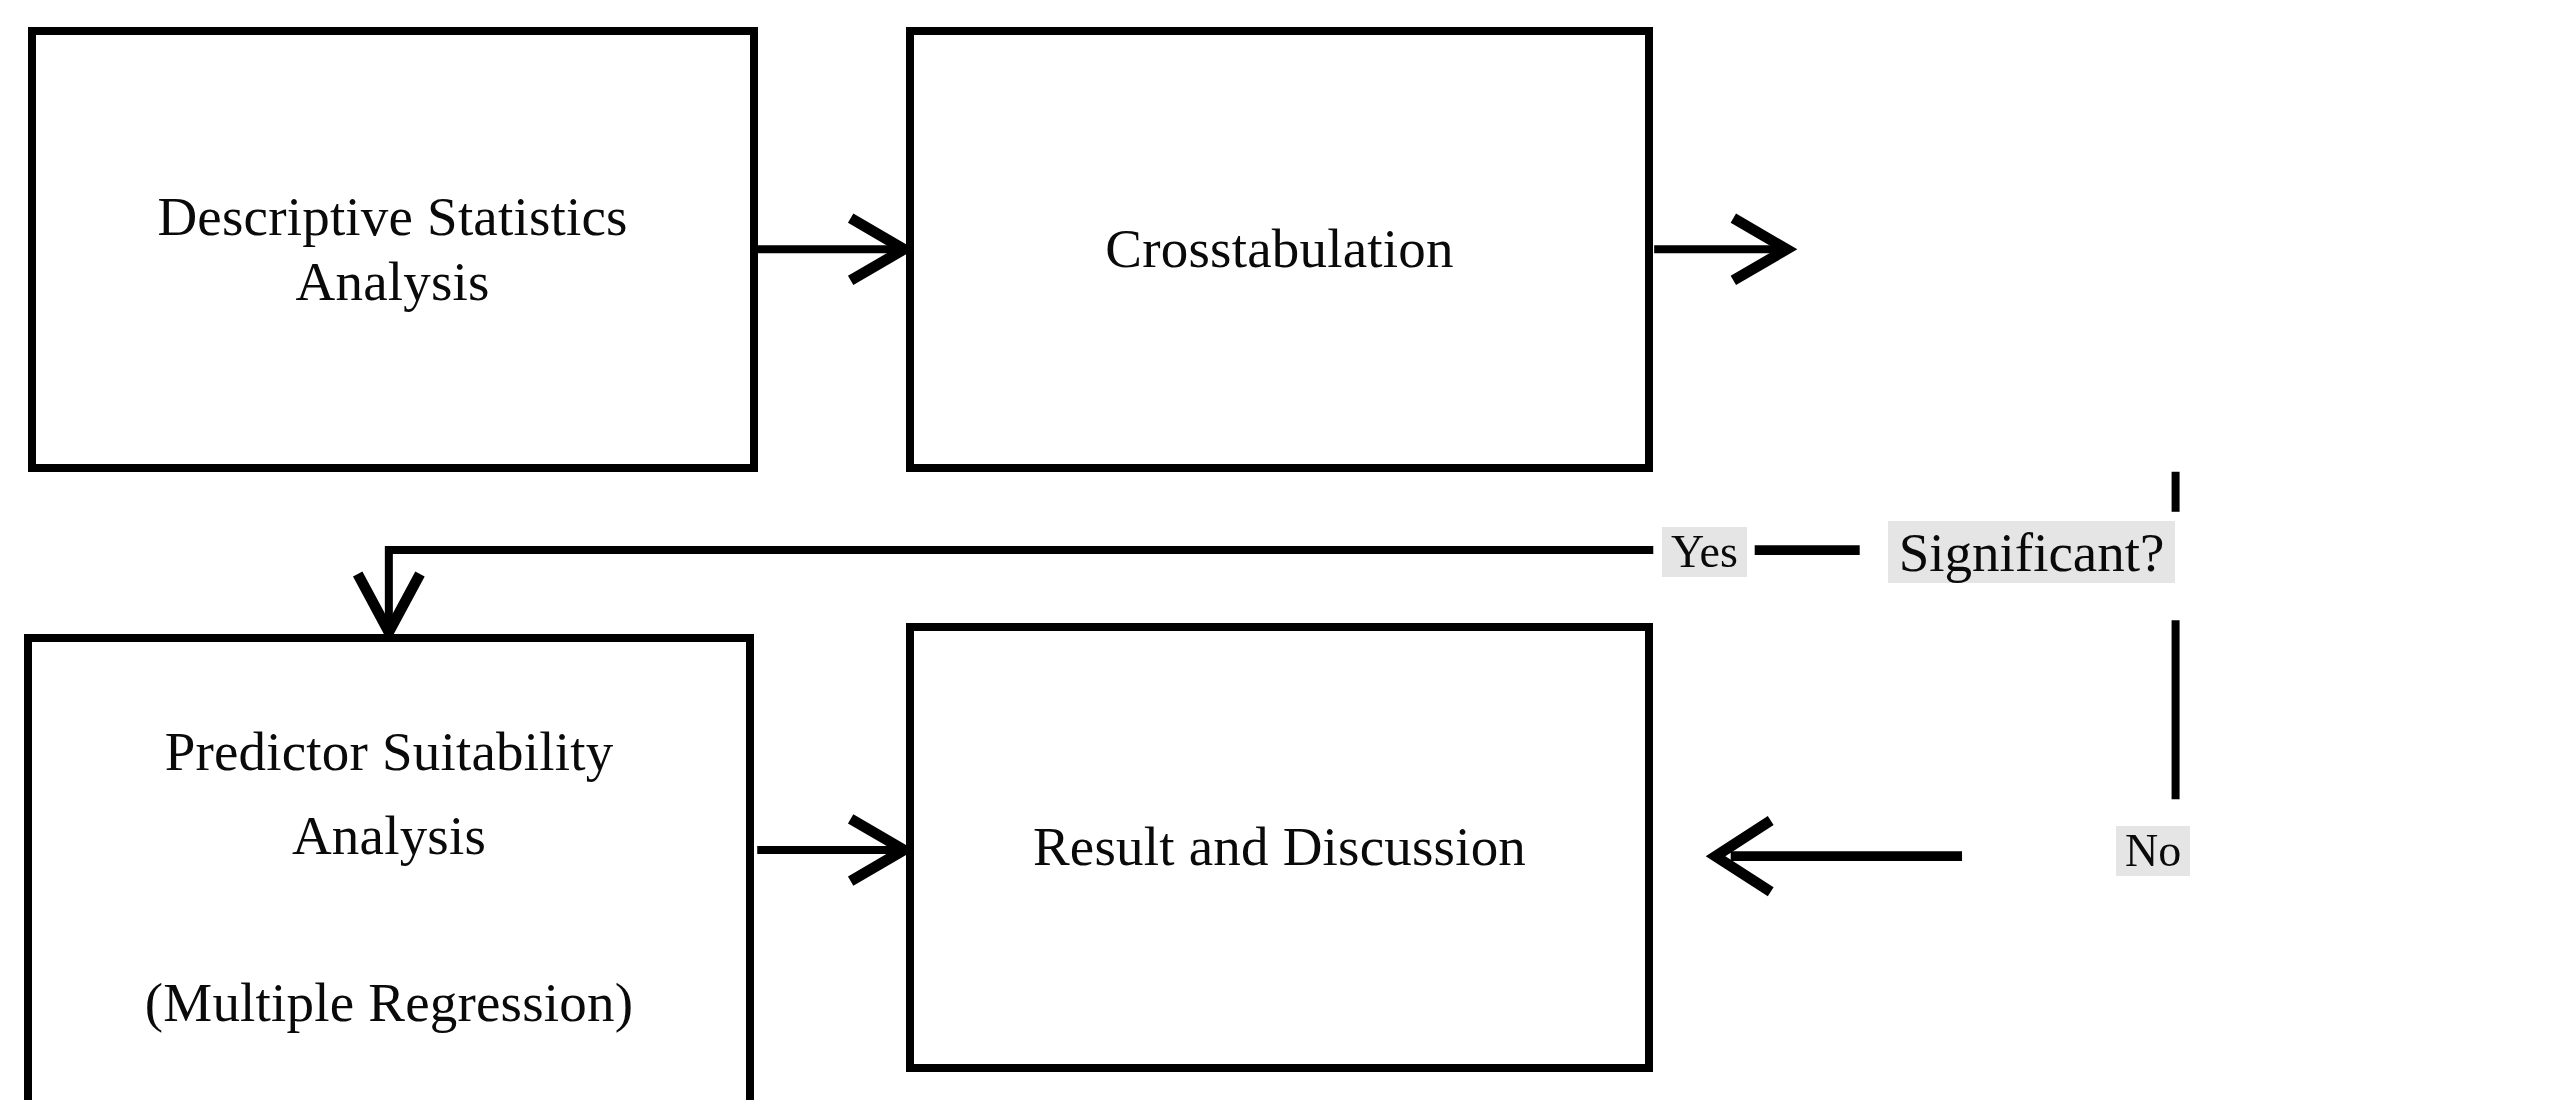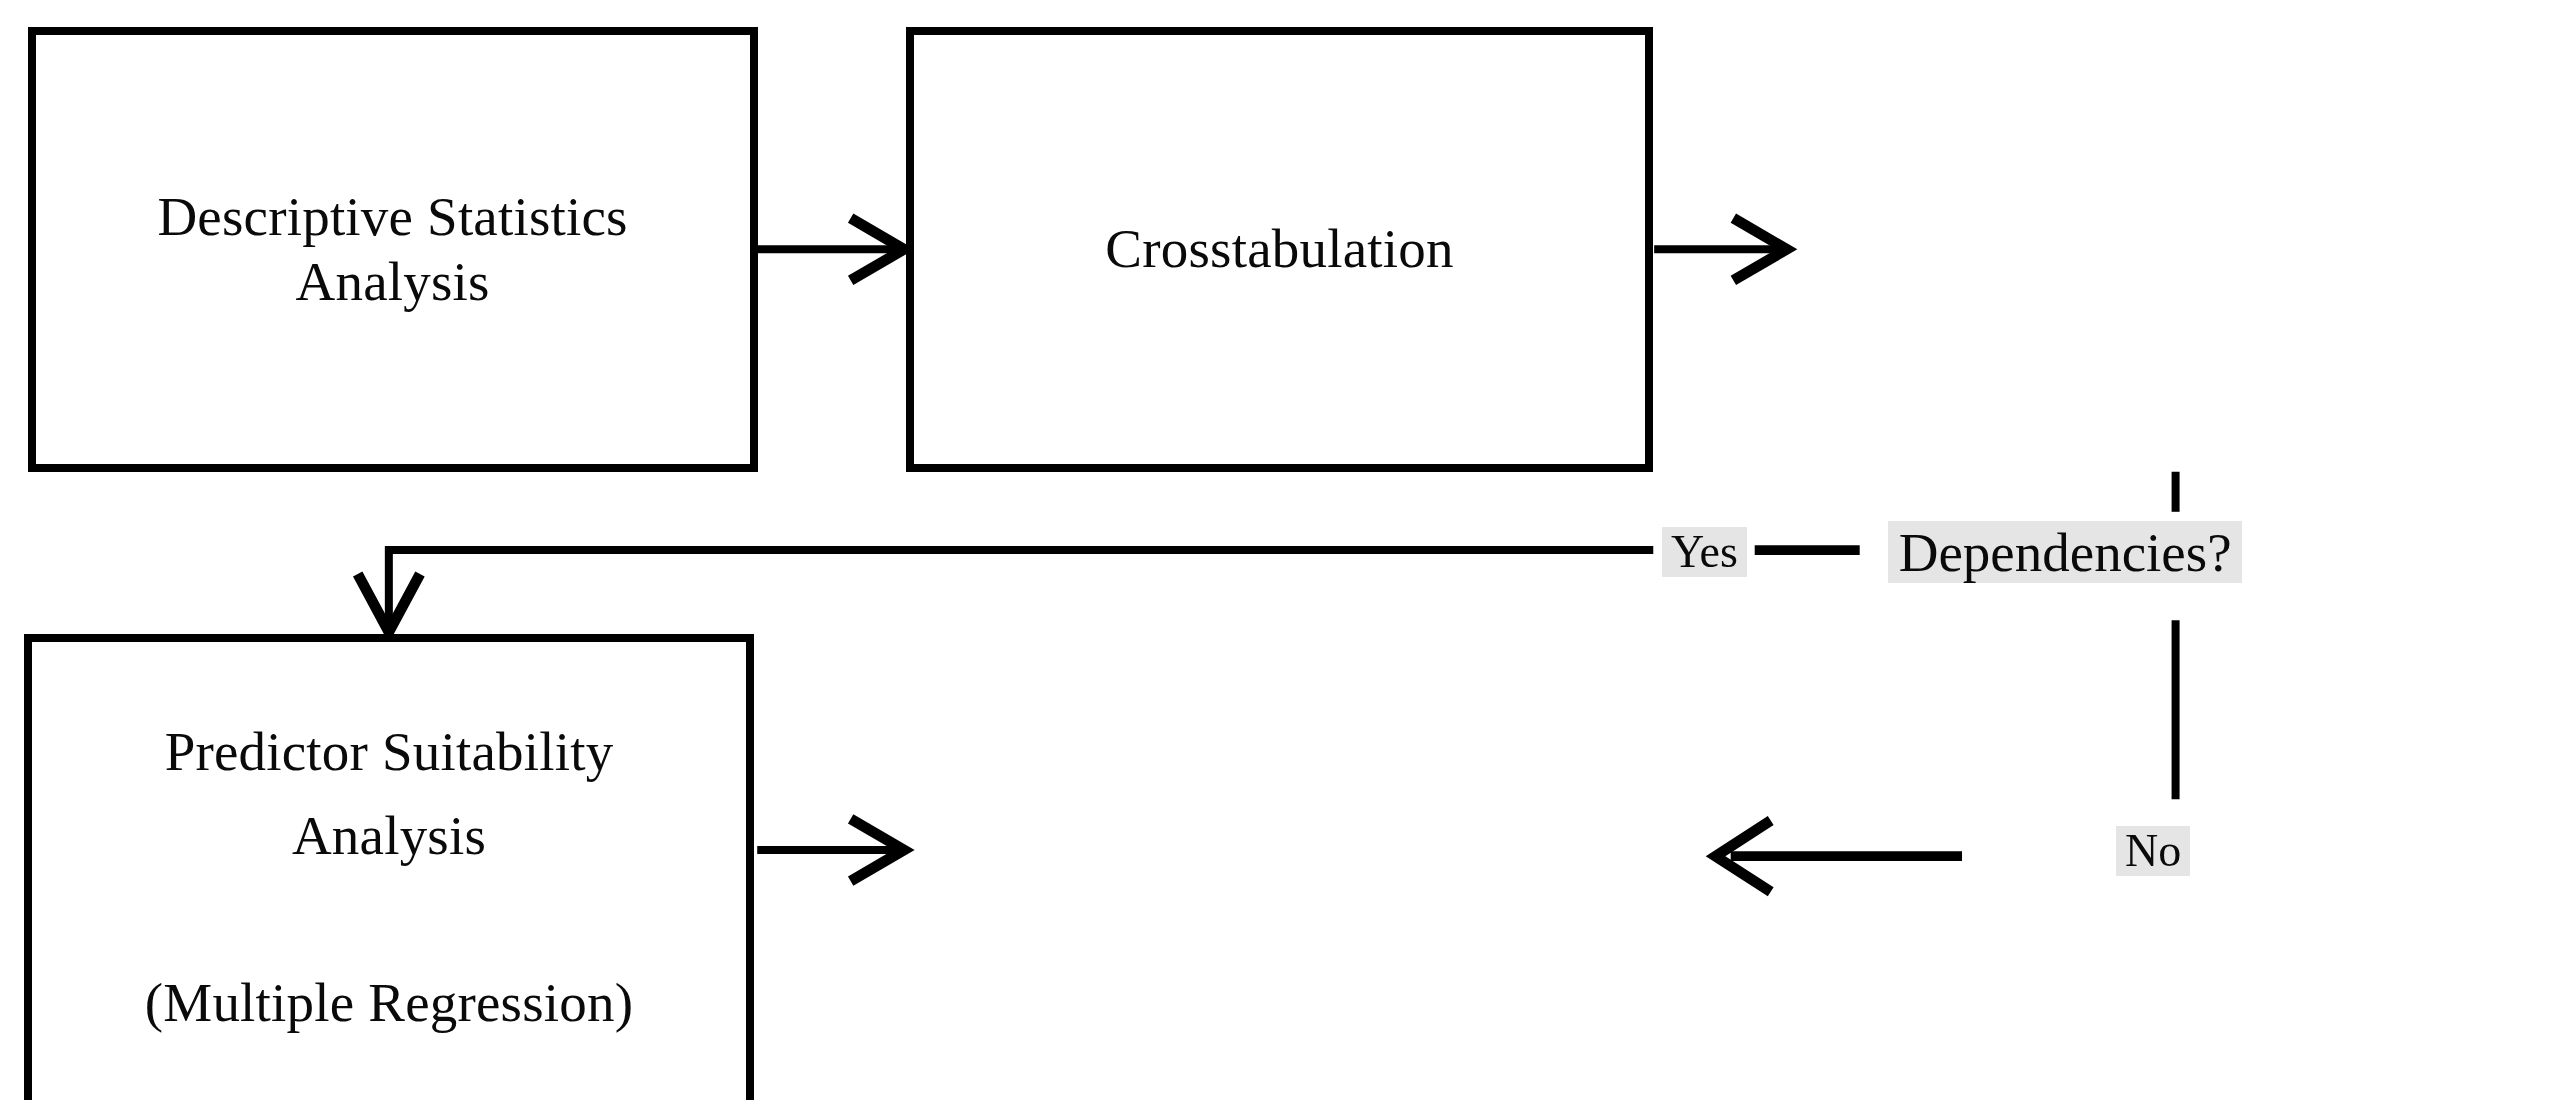--- a/index.html
+++ b/index.html
@@ -123,21 +123,24 @@
   </div>
 
 
   <div class="node" id="node-predictor">
     <span class="node-label">Predictor Suitability
 Analysis
 
 (Multiple Regression)</span>
   </div>
 
+  <div class="node" id="node-result">
+    <span class="node-label">Result and Discussion</span>
+  </div>
 
   <div class="edge-label" id="label-yes">Yes</div>
 
   <div class="edge-label" id="label-no">No</div>
 
-  <div class="edge-label" id="label-significant">Dependencies?</div>
+  <div class="edge-label" id="label-significant">Significant?</div>
 
 </div>
 
 
 </body></html>

